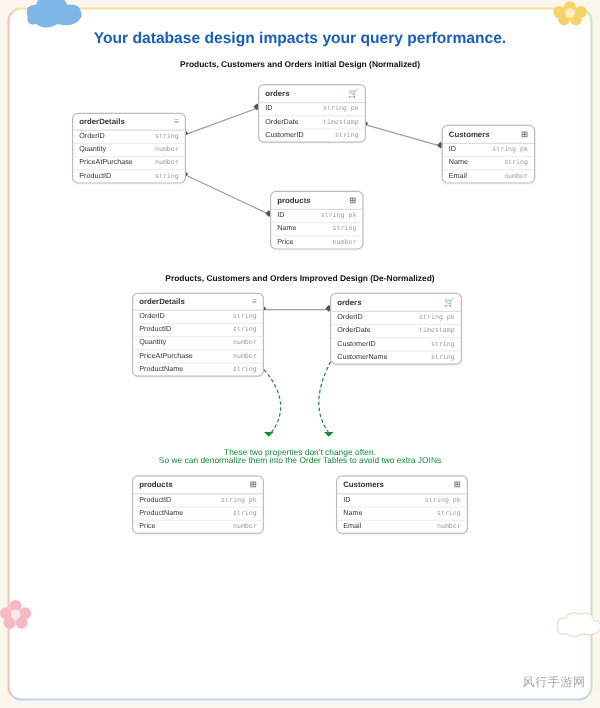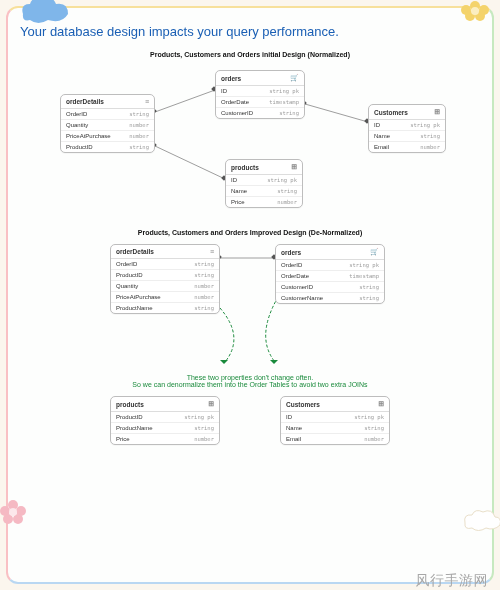--- a/index.html
+++ b/index.html
@@ -18,23 +18,23 @@
     background: #fdfefd;
     border-top: 2px solid #f7e09b;
     border-left: 2px solid #f9c0c4;
     border-right: 2px solid #c7e9c0;
     border-bottom: 2px solid #b9d7f2;
     padding: 10px 12px 8px 12px;
   }
   .title {
     color: #1a5fb4;
     font-size: 13px;
-    text-align: left;
+    text-align: center;
     margin: 6px 0 12px 0;
-    font-weight: 400;
+    font-weight: 700;
   }
   .subhead {
     font-size: 7px;
     font-weight: 700;
     text-align: center;
     color: #111;
     margin-bottom: 6px;
   }
   .diagram {
     position: relative;
@@ -69,22 +69,22 @@
     padding: 2px 5px;
     border-bottom: 1px solid #eee;
   }
   .row:last-child { border-bottom: none; }
   .coln { color:#333; }
   .colt { color:#9e9e9e; font-family: monospace; font-size:5.5px; }
   .note1 { color:#1a8a3c; font-size:7px; text-align:center; margin-top:2px; }
   .note2 { color:#1a8a3c; font-size:7px; text-align:center; margin-bottom:4px;}
   .watermark {
     position: absolute;
-    right: 12px; bottom: 0;
-    font-size: 14px;
+    right: 12px; bottom: 14px;
+    font-size: 10px;
     color: #a7a7a7;
     letter-spacing: 0.5px;
   }
   
   .blob { position:absolute; z-index:2; }
   .blob svg { display:block; }
   .blob-tl { top:-6px; left:18px; }
   .blob-tr { top:-6px; right:6px; }
   .blob-bl { bottom:60px; left:-4px; }
   .blob-br { bottom:55px; right:-4px; }

